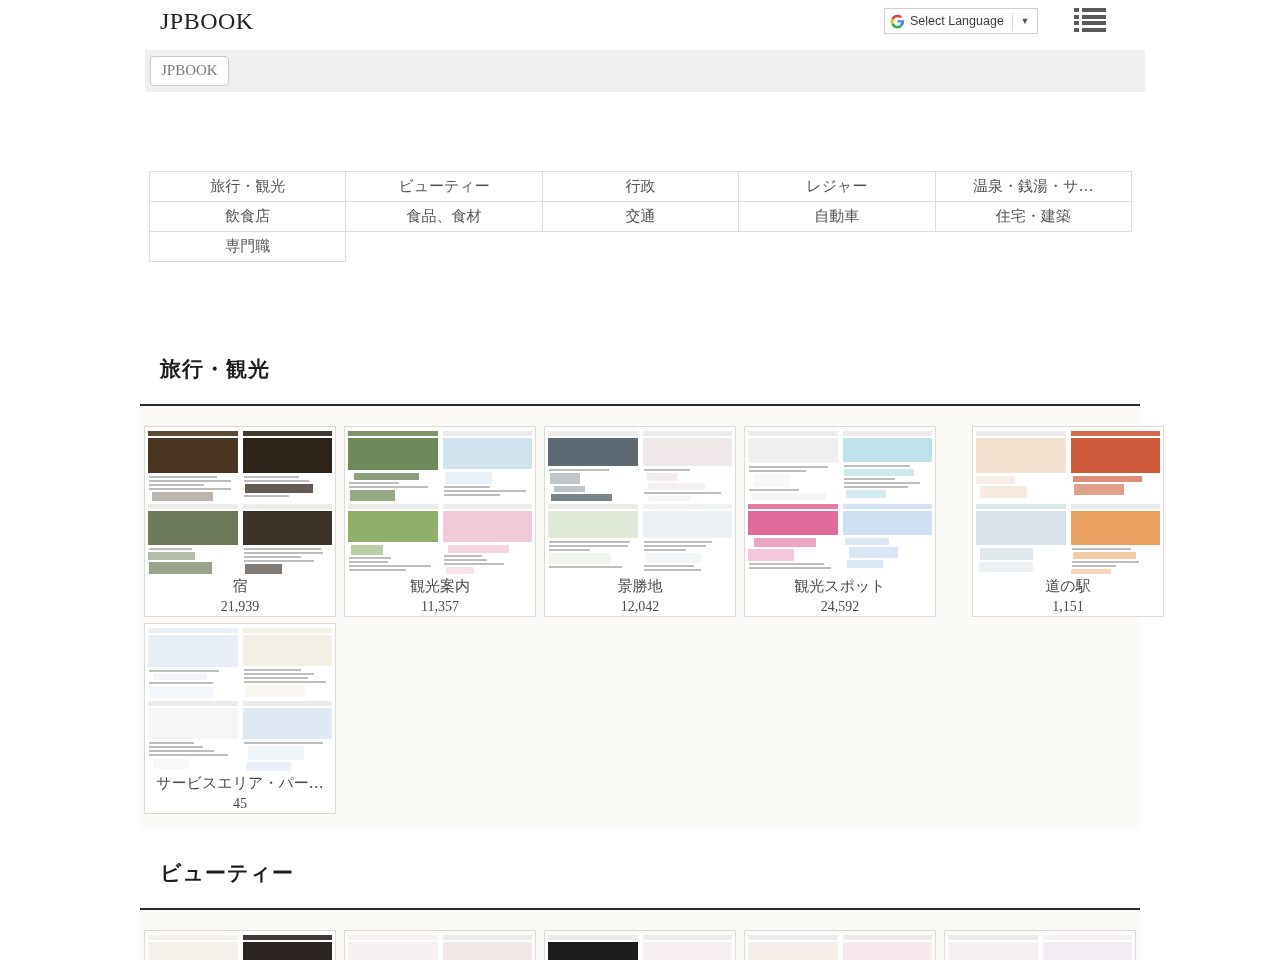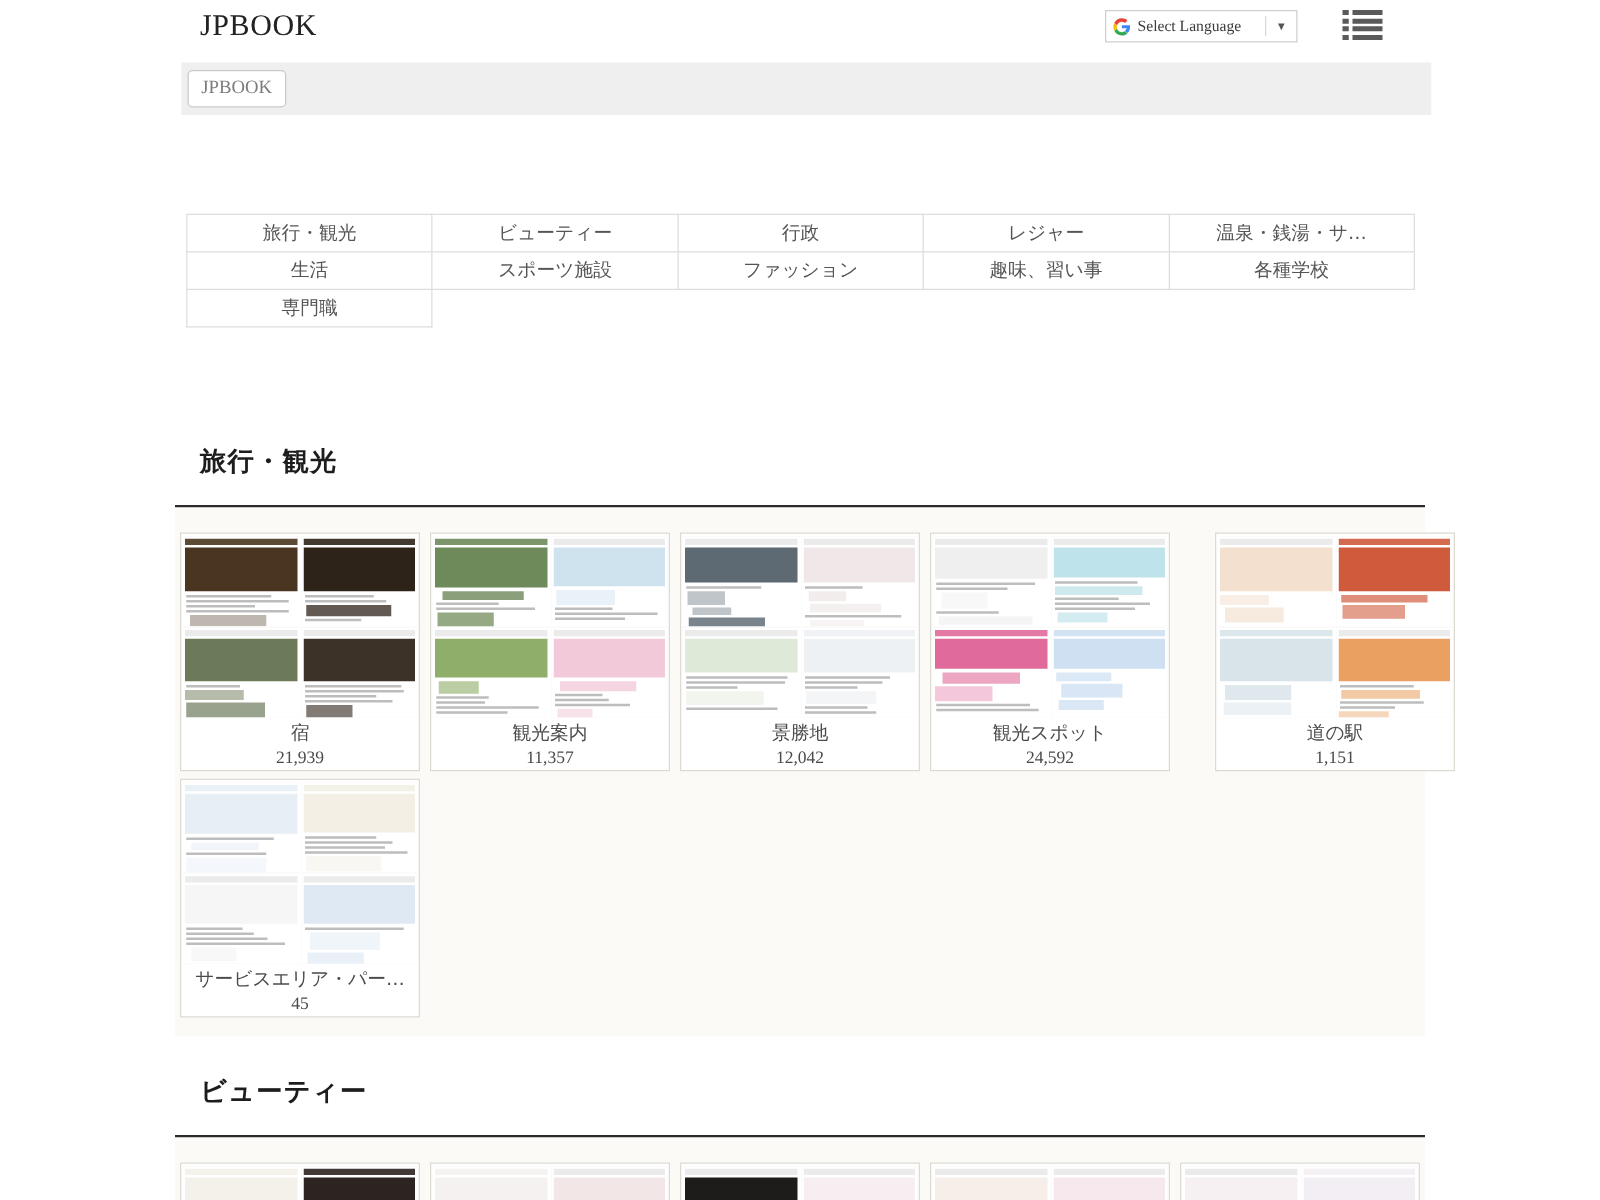--- a/index.html
+++ b/index.html
@@ -22,21 +22,21 @@
     font-size: 24px; letter-spacing: .5px; color: #222;
     font-family: "Liberation Serif", "DejaVu Serif", serif;
     line-height: 26px;
   }
   .gtranslate {
     position: absolute; left: 884px; top: 8px;
     width: 154px; height: 26px;
     border: 1px solid #cfcfcf; background: #fff;
     display: flex; align-items: center; gap: 5px;
     padding: 0 5px;
-    font-family: Liberation Serif, serif;
+    font-family: Liberation Sans, sans-serif;
   }
   .g-logo {
     width: 15px; height: 15px; flex: 0 0 15px;
     position: relative;
   }
   .g-logo svg { display:block; }
   .gt-label {
     font-size: 12.5px; color: #3a3a3a; white-space: nowrap;
     flex: 1 1 auto;
   }
@@ -201,25 +201,25 @@
   <table class="cat-table">
     <tbody>
         <tr>
           <td>旅行・観光</td>
           <td>ビューティー</td>
           <td>行政</td>
           <td>レジャー</td>
           <td>温泉・銭湯・サ…</td>
         </tr>
         <tr>
-          <td>生活</td>
-          <td>スポーツ施設</td>
-          <td>ファッション</td>
-          <td>趣味、習い事</td>
-          <td>各種学校</td>
+          <td>飲食店</td>
+          <td>食品、食材</td>
+          <td>交通</td>
+          <td>自動車</td>
+          <td>住宅・建築</td>
         </tr>
         <tr>
           <td>専門職</td>
           <td class="empty"></td>
           <td class="empty"></td>
           <td class="empty"></td>
           <td class="empty"></td>
         </tr>
       </tbody>
   </table>

